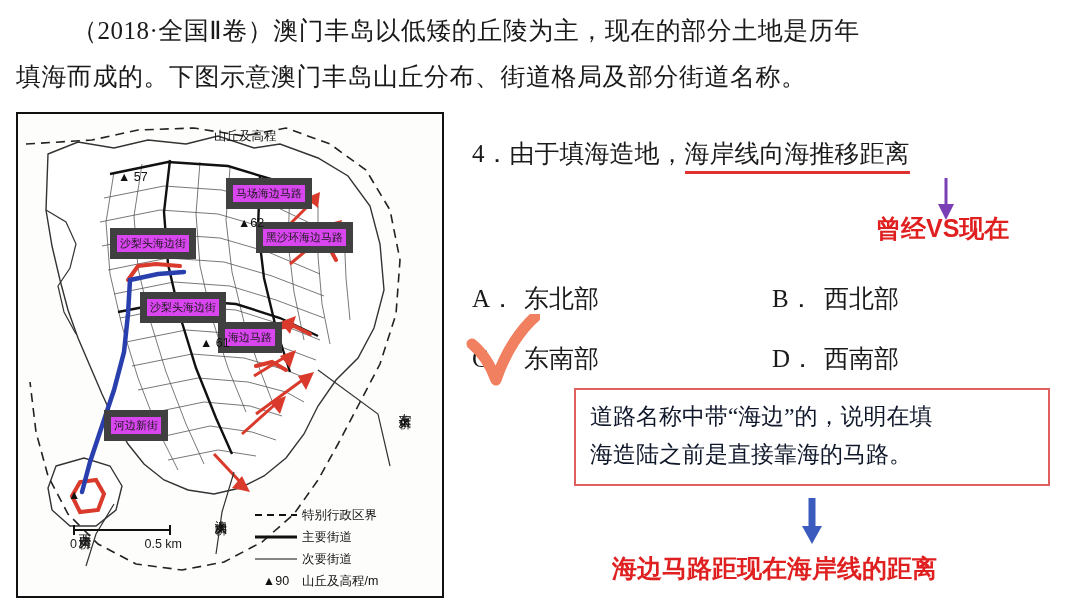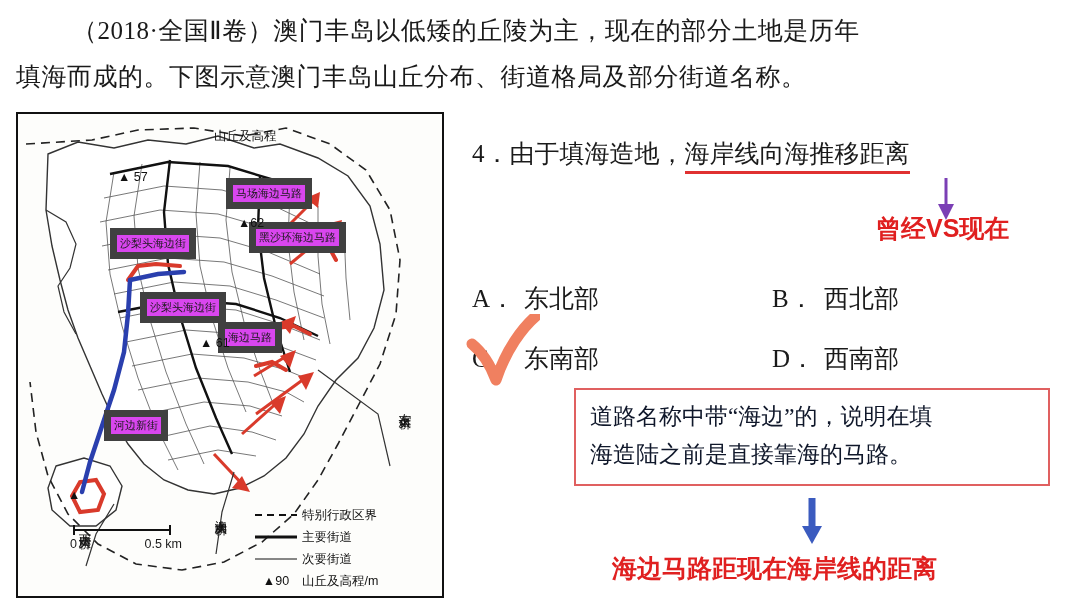--- a/index.html
+++ b/index.html
@@ -268,21 +268,21 @@
 
     <g stroke="#333" stroke-width="1.2" fill="none">
       <path d="M300 256 L360 300 L372 352"></path>
       <path d="M216 358 L204 398 L198 440"></path>
       <path d="M96 390 L78 420 L68 452"></path>
     </g>
   </svg>
 
   <div class="map-text" style="left:196px; top:14px;">山丘及高程</div>
   <div class="map-label" style="left:208px; top:64px;">马场海边马路</div>
-  <div class="map-label" style="left:231px; top:108px;">黑沙环海边马路</div>
+  <div class="map-label" style="left:238px; top:108px;">黑沙环海边马路</div>
   <div class="map-label" style="left:92px; top:114px;">沙梨头海边街</div>
   <div class="map-label" style="left:122px; top:178px;">沙梨头海边街</div>
   <div class="map-label" style="left:200px; top:208px;">海边马路</div>
   <div class="map-label" style="left:86px; top:296px;">河边新街</div>
 
   <div class="map-text" style="left:100px; top:56px;">▲ 57</div>
   <div class="map-text" style="left:220px; top:102px;">▲62</div>
   <div class="map-text" style="left:182px; top:222px;">▲ 61</div>
   <div class="map-text" style="left:50px; top:374px;">▲</div>
 

